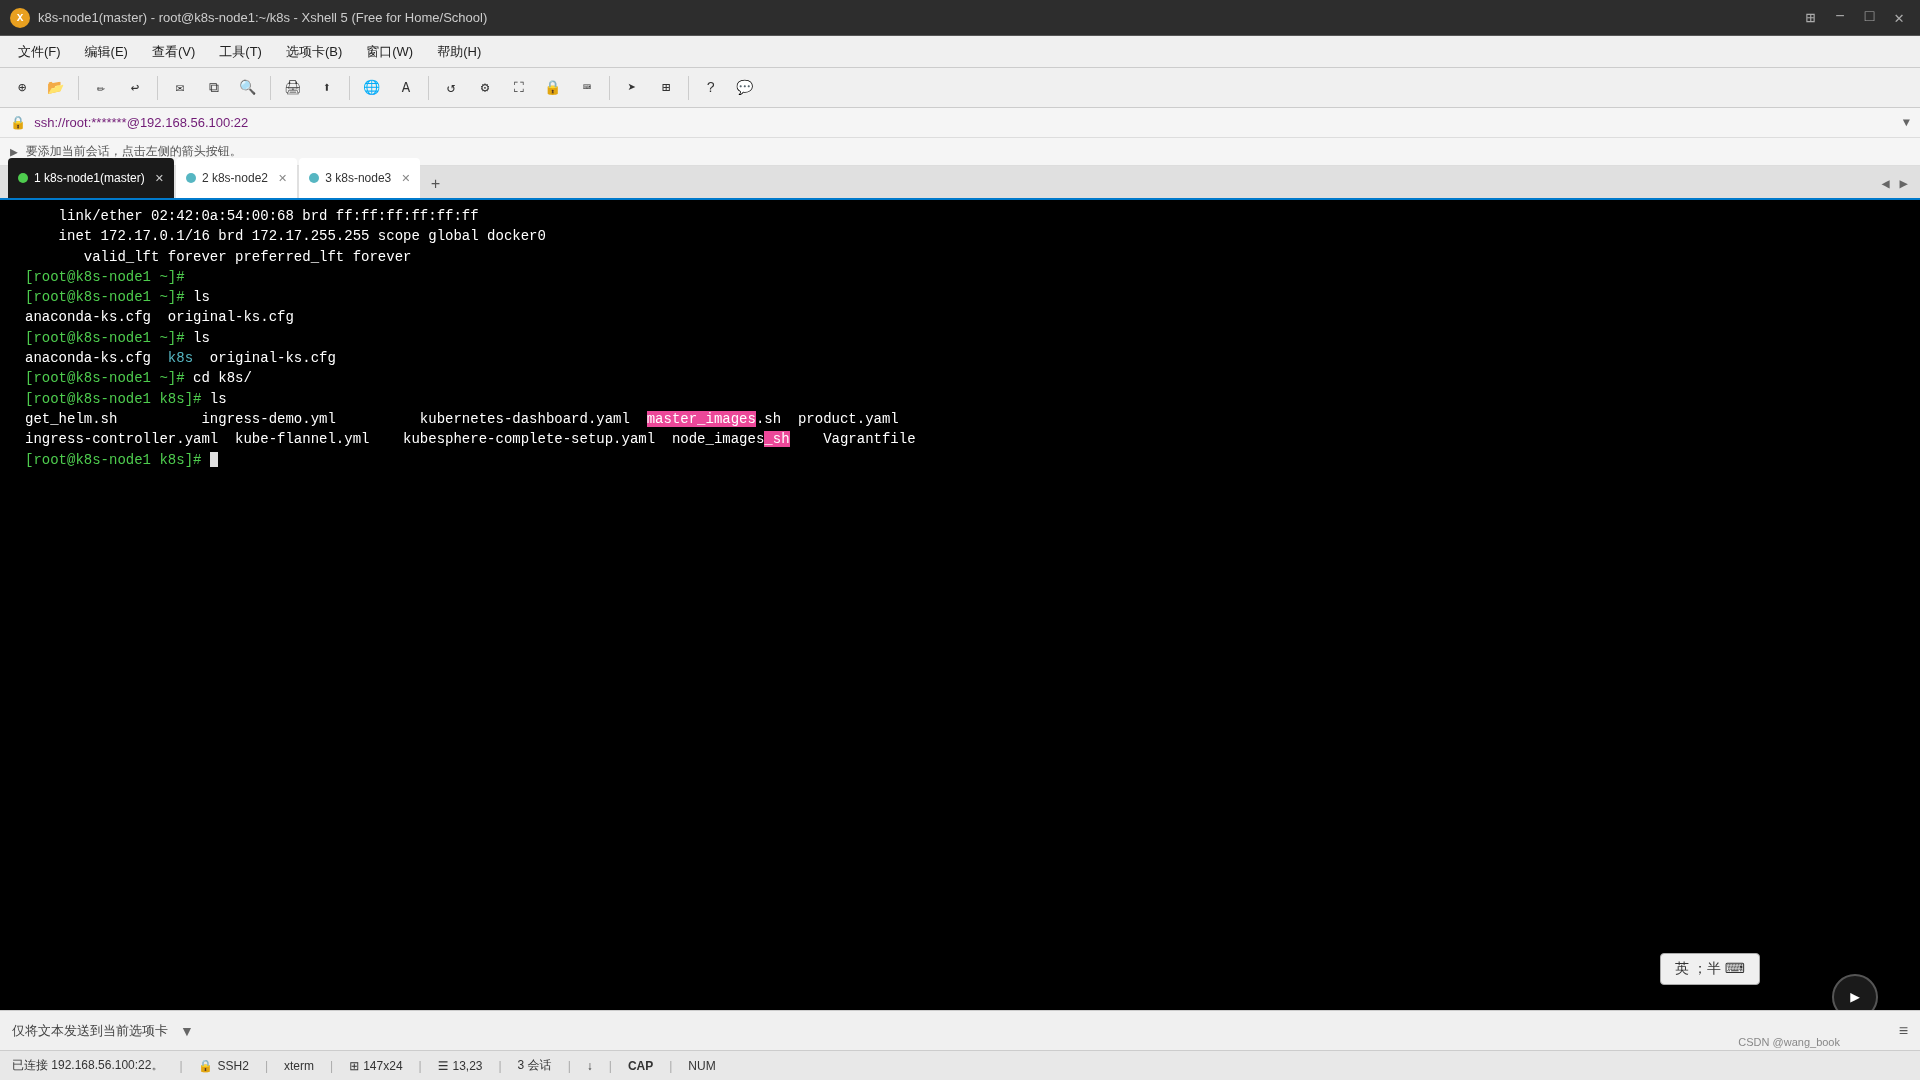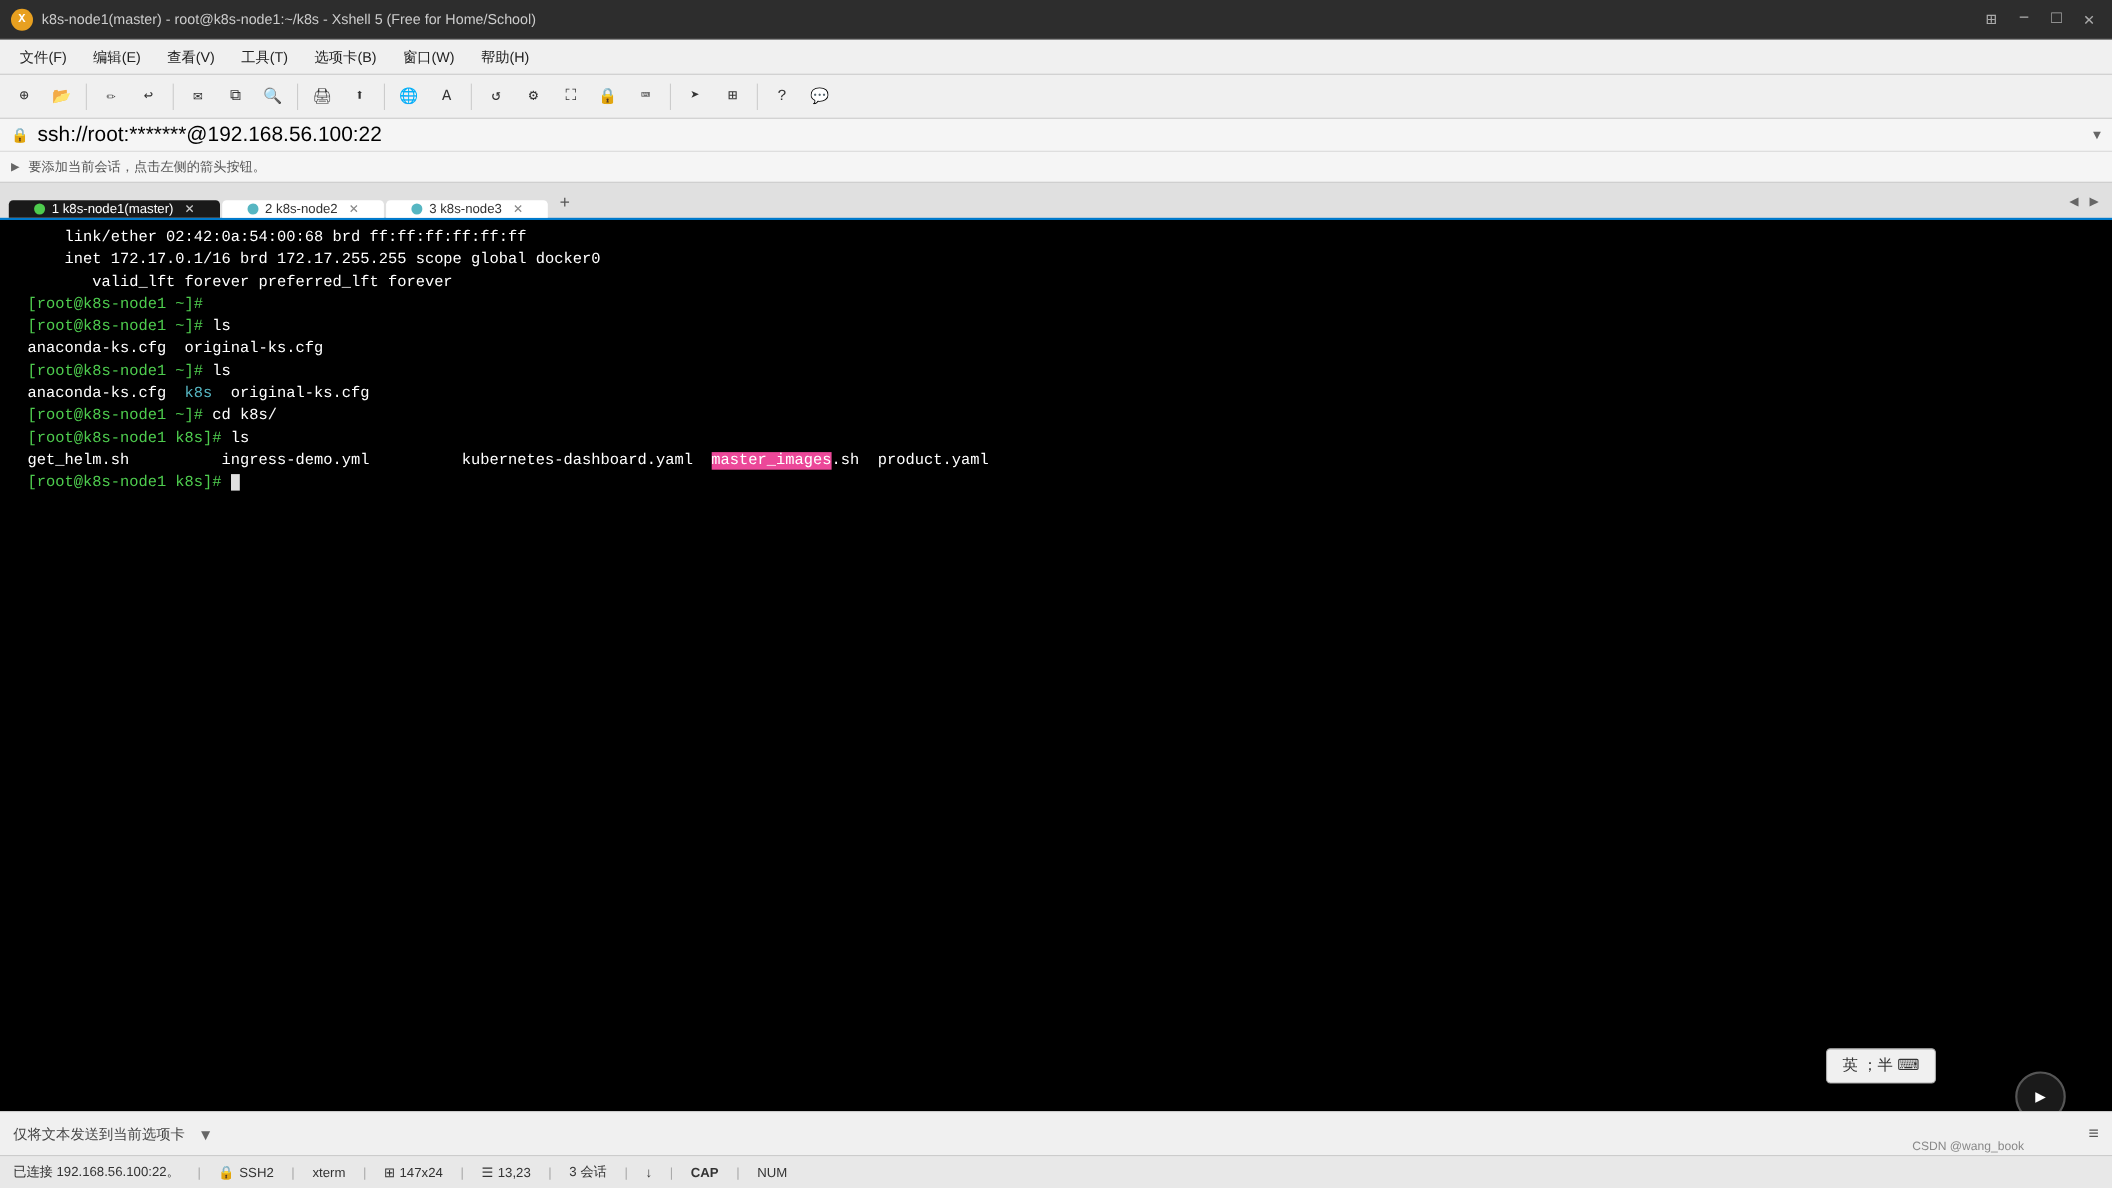--- a/index.html
+++ b/index.html
@@ -90,22 +90,22 @@
       height: 30px;
       display: flex;
       align-items: center;
       padding: 0 10px;
       border-bottom: 1px solid #ddd;
       gap: 8px;
     }
     #ssh-bar .lock-icon { color: #666; font-size: 13px; }
     #ssh-bar .ssh-text {
       font-family: Arial, sans-serif;
-      font-size: 19px;
-      color: #000000;
+      font-size: 13px;
+      color: #701a75;
       flex: 1;
     }
     #ssh-bar .dropdown-arrow { color: #666; font-size: 12px; }
 
     
     #info-bar {
       background: #f5f5f5;
       height: 28px;
       display: flex;
       align-items: center;
@@ -126,27 +126,27 @@
       height: 34px;
       display: flex;
       align-items: flex-end;
       padding: 0 8px;
       border-bottom: 2px solid #007acc;
       position: relative;
     }
     .tab {
       display: flex;
       align-items: center;
-      padding: 6px 23px;
+      padding: 6px 10px;
       font-family: Arial, sans-serif;
       font-size: 12px;
       cursor: pointer;
       border-radius: 4px 4px 0 0;
       gap: 6px;
-      height: 16px;
+      height: 40px;
       margin-right: 2px;
       position: relative;
       justify-content: space-between;
     }
     .tab.active {
       background: #1a1a1a;
       color: #fff;
     }
     .tab.inactive {
       background: #ffffff;
@@ -389,20 +389,21 @@
   <div class="term-line"><span class="text-white">    inet 172.17.0.1/16 brd 172.17.255.255 scope global docker0</span></div>
   <div class="term-line"><span class="text-white">       valid_lft forever preferred_lft forever</span></div>
   <div class="term-line"><span class="text-green">[root@k8s-node1 ~]#</span> </div>
   <div class="term-line"><span class="text-green">[root@k8s-node1 ~]#</span><span class="text-white"> ls</span></div>
   <div class="term-line"><span class="text-white">anaconda-ks.cfg  original-ks.cfg</span></div>
   <div class="term-line"><span class="text-green">[root@k8s-node1 ~]#</span><span class="text-white"> ls</span></div>
   <div class="term-line"><span class="text-white">anaconda-ks.cfg  </span><span class="text-cyan">k8s</span><span class="text-white">  original-ks.cfg</span></div>
   <div class="term-line"><span class="text-green">[root@k8s-node1 ~]#</span><span class="text-white"> cd k8s/</span></div>
   <div class="term-line"><span class="text-green">[root@k8s-node1 k8s]#</span><span class="text-white"> ls</span></div>
   <div class="term-line"><span class="text-white">get_helm.sh          ingress-demo.yml          kubernetes-dashboard.yaml  </span><span class="highlight-blue">master_images</span><span class="text-white">.sh  product.yaml</span></div>
+  <div class="term-line"><span class="text-white">ingress-controller.yaml  kube-flannel.yml    kubesphere-complete-setup.yaml  node_images</span><span class="highlight-blue">_sh</span><span class="text-white">    Vagrantfile</span></div>
   <div class="term-line"><span class="text-green">[root@k8s-node1 k8s]#</span><span class="text-white"> </span><span class="cursor"></span></div>
 </div>
 
 <div id="ime-popup">
   <span>英 ；半 ⌨</span>
 </div>
 
 <div id="video-btn">▶</div>
 
 <div id="bottombar">

